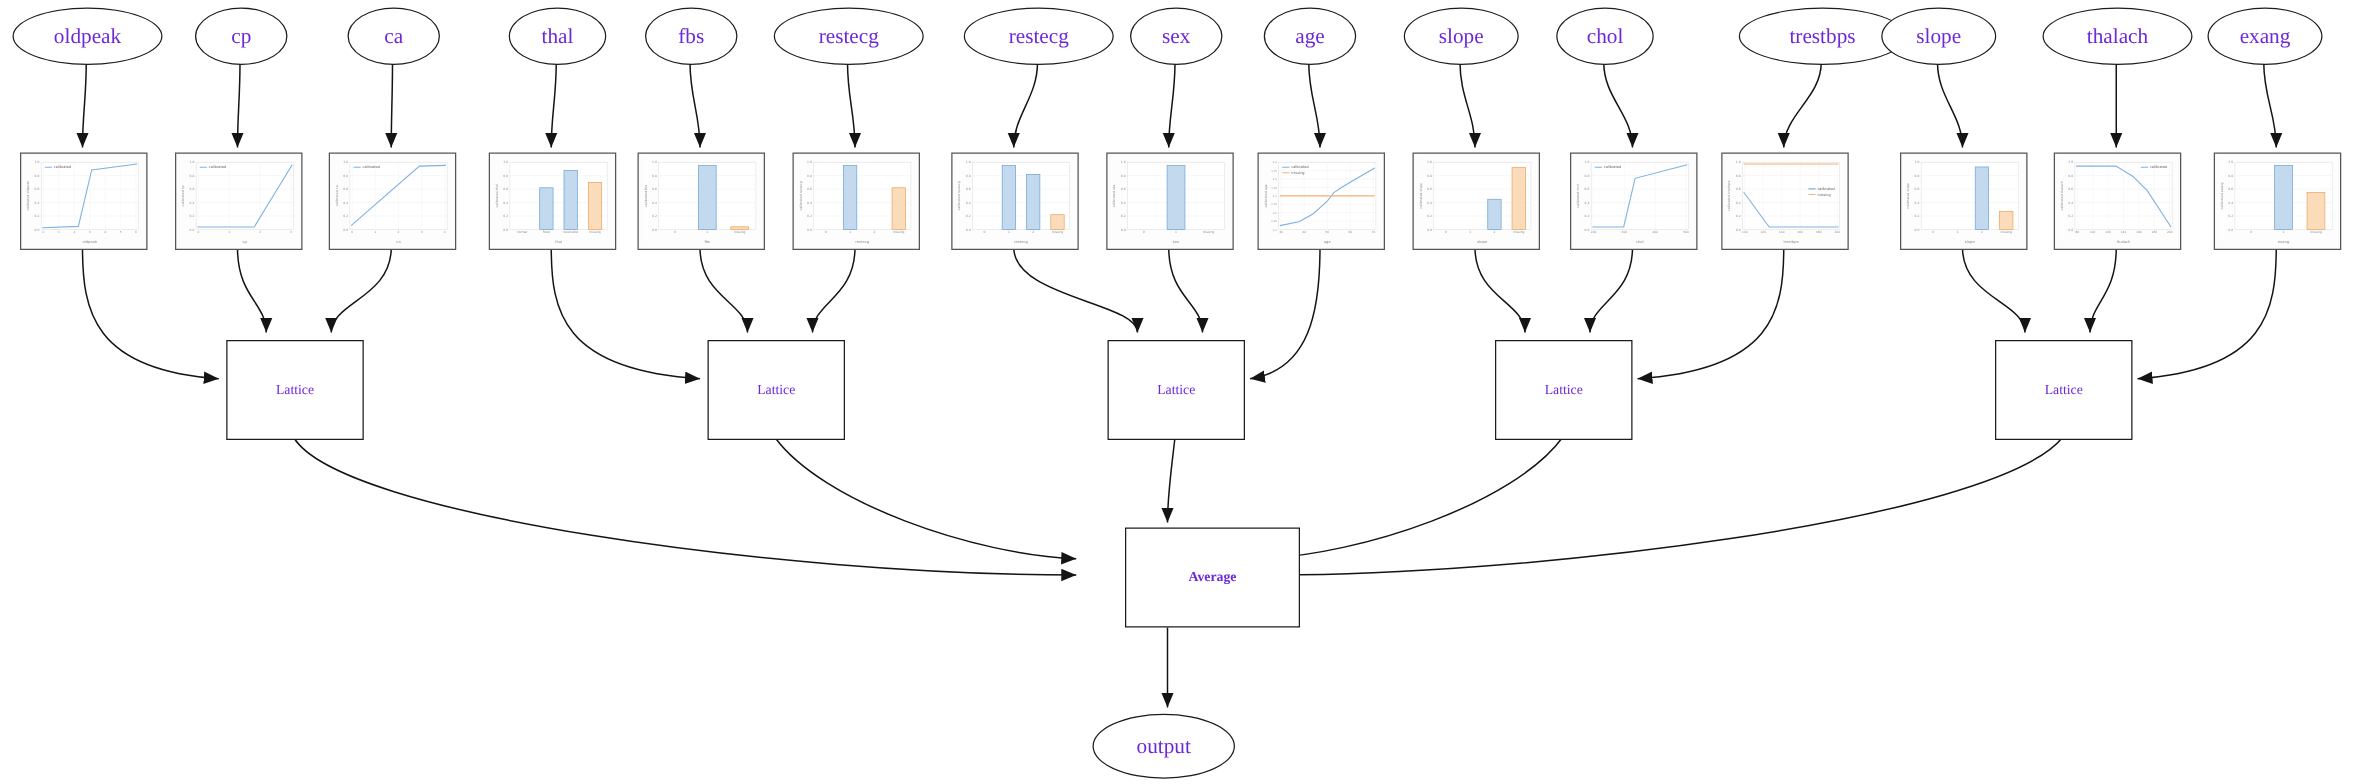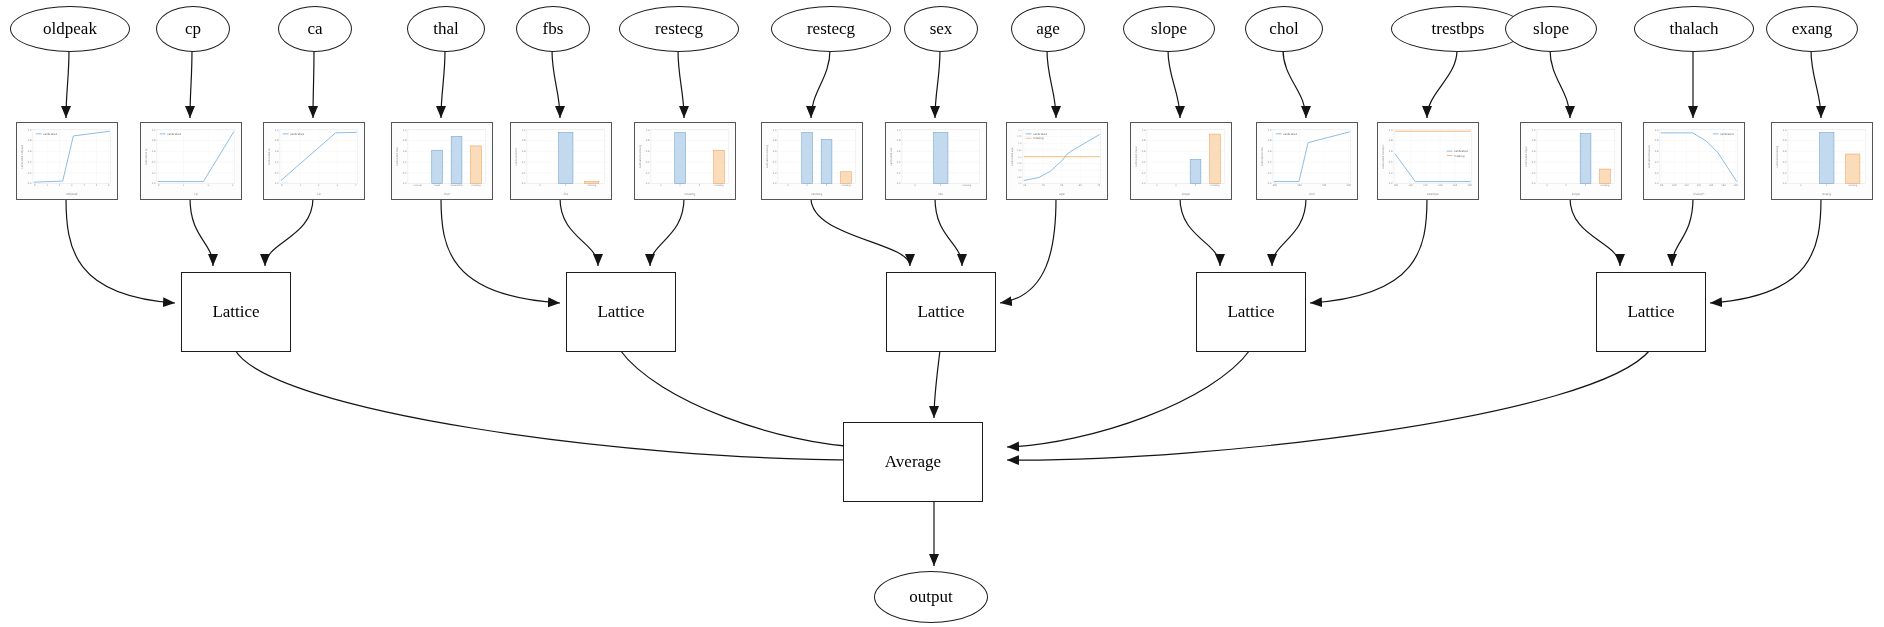--- a/index.html
+++ b/index.html
@@ -1,22 +1,22 @@
 <!DOCTYPE html>
 <html><head>
 <meta charset="utf-8">
 <style>
   html,body{margin:0;padding:0;background:#ffffff;}
   #canvas{position:relative;width:1884px;height:627px;background:#ffffff;overflow:hidden;
           font-family:"Liberation Serif",serif;}
   #edge-layer{position:absolute;left:0;top:0;}
   .node{position:absolute;display:flex;align-items:center;justify-content:center;
-        background:#ffffff;color:#000000;}
+        background:#ffffff;color:#6d28d9;}
   .ellipse{border:1.4px solid #1c1c1c;border-radius:50%;font-size:17px;}
-  .box{border:1.4px solid #1c1c1c;font-size:17px;}
+  .box{border:1.4px solid #1c1c1c;font-size:11px;}
   .chart{border:1.5px solid #555555;background:#fcfcfc;}
   .chart svg{display:block;}
   #canvas svg text{font-family:"DejaVu Sans",sans-serif;}
   .node span{white-space:nowrap;}
 </style>
 </head>
 <body>
 
 <div id="canvas">
   <svg id="edge-layer" width="1884" height="627" viewBox="0 0 1884 627">
@@ -571,20 +571,20 @@
       </div>
       <div class="node box" style="left: 886px; top: 272px; width: 108px; height: 78px;">
         <span>Lattice</span>
       </div>
       <div class="node box" style="left: 1196px; top: 272px; width: 108px; height: 78px;">
         <span>Lattice</span>
       </div>
       <div class="node box" style="left: 1596px; top: 272px; width: 108px; height: 78px;">
         <span>Lattice</span>
       </div>
-      <div class="node box" style="left: 843px; top: 422px; width: 138px; height: 78px;">
+      <div class="node box" style="left: 900px; top: 422px; width: 138px; height: 78px; font-weight: bold;">
         <span>Average</span>
       </div>
       <div class="node ellipse" style="left: 874px; top: 571px; width: 112px; height: 50px;">
         <span>output</span>
       </div>
     </div>
 </div>
 
 </body></html>

